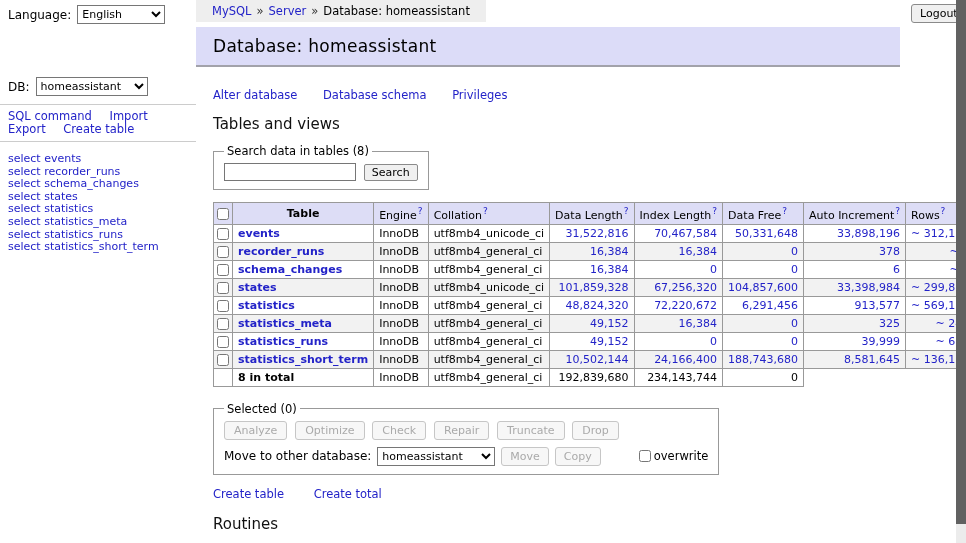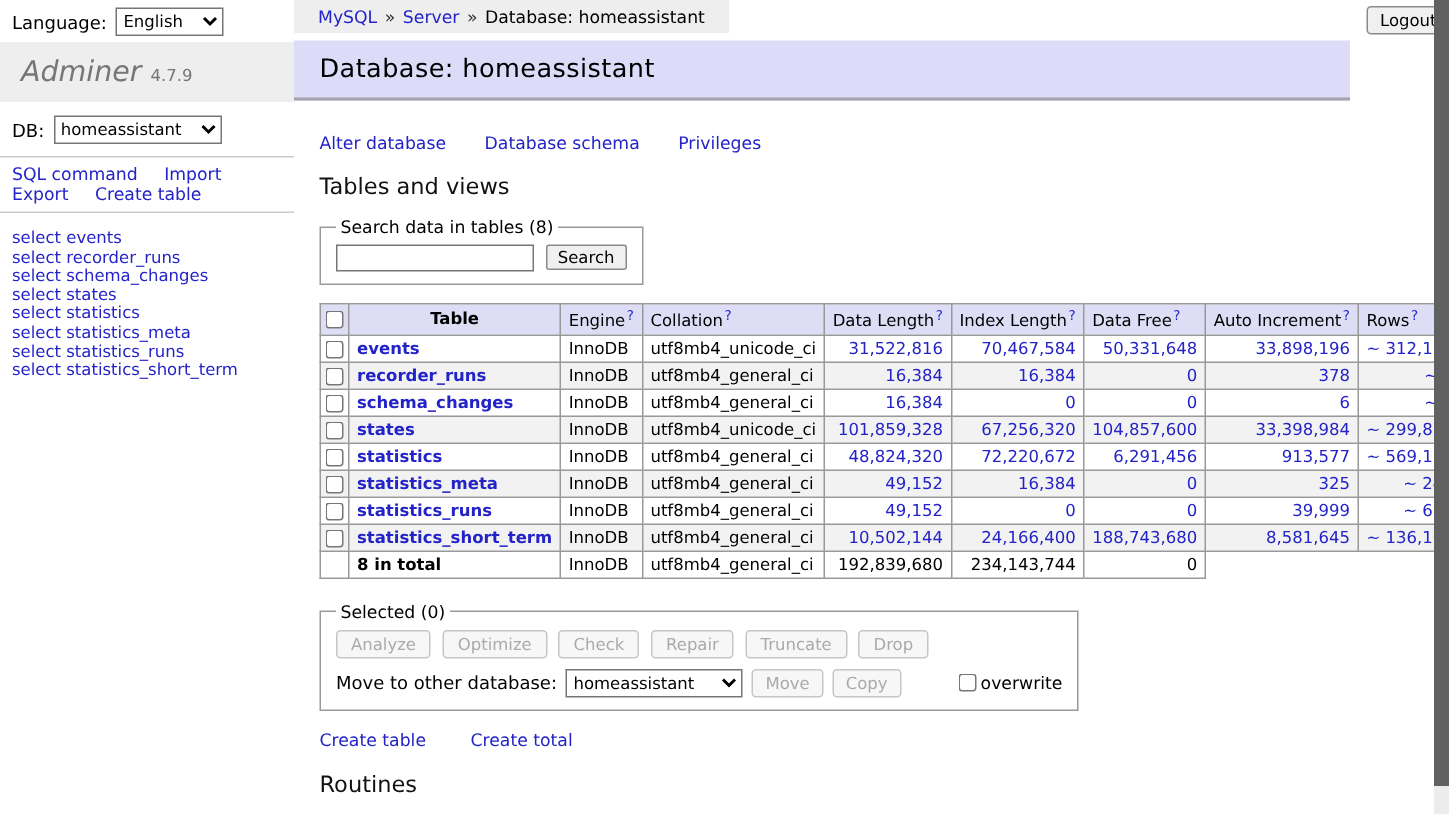--- a/index.html
+++ b/index.html
@@ -12,21 +12,21 @@
   a{color:var(--link);text-decoration:none;cursor:pointer;}
   #app{position:relative;width:966px;height:543px;}
 
   
   .scrollbar{position:absolute;right:0;top:0;width:10px;height:543px;background:#ececec;}
   .scroll-thumb{position:absolute;top:0;left:0;width:10px;height:524px;background:#616161;}
 
   
   .lang-row{position:absolute;left:8px;top:5px;display:flex;align-items:center;gap:6px;}
   select{font-family:inherit;font-size:11px;border:1px solid #767676;background:#fff;height:19px;}
-  .lang-row select{width:72px;}
+  .lang-row select{width:88px;}
 
   
   .brand{position:absolute;left:0;top:28px;width:196px;height:40px;background:var(--chrome-gray);
     display:flex;align-items:center;padding-left:14px;}
   .brand .name{font-style:italic;font-size:19px;color:#767676;}
   .brand .ver{font-size:11px;color:#767676;margin-left:6px;margin-top:4px;}
   .db-row{position:absolute;left:8px;top:77px;display:flex;align-items:center;gap:6px;}
   .db-row select{width:112px;}
   .sep-line{position:absolute;left:0;width:196px;border-top:1px solid #ccc;}
   .side-actions{position:absolute;left:8px;top:110px;font-size:11.5px;line-height:13px;}
@@ -100,24 +100,20 @@
   <div class="breadcrumb">
     <a>MySQL</a>
     <span class="bsep">»</span>
     <a>Server</a>
     <span class="bsep">»</span>
     <span>Database: homeassistant</span>
   </div>
 
   <button class="logout-btn">Logout</button>
 
-  <div class="brand">
-    <span class="name">Adminer</span>
-    <span class="ver">4.7.9</span>
-  </div>
   <div class="db-row">
     <span>DB:</span>
     <select>
       <option>homeassistant</option>
     </select>
   </div>
   <div class="sep-line" style="top:104px"></div>
   <div class="side-actions">
     <div>
       <a>SQL command</a>

